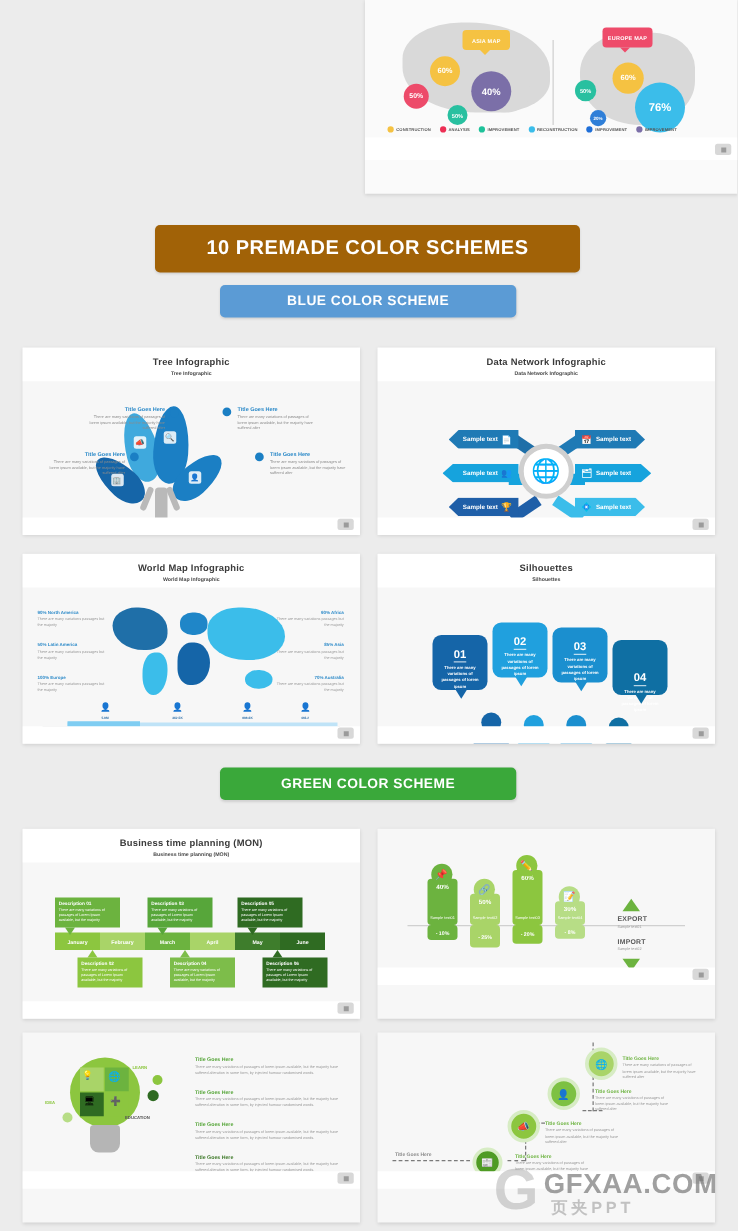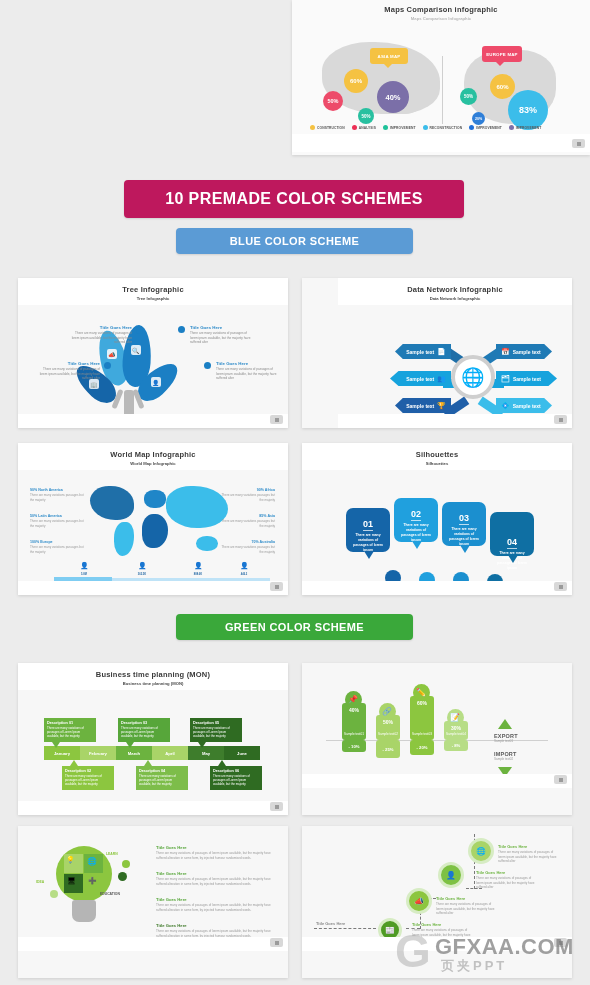--- a/index.html
+++ b/index.html
@@ -39,21 +39,21 @@
   .panel-foot { position:absolute; left:0; right:0; bottom:0; height:14px; background:#fff; }
 
   
   .banner {
     position:absolute;
     border-radius:4px;
     display:flex; align-items:center; justify-content:center;
     color:#fff;
     box-shadow:0 1px 2px rgba(0,0,0,.12);
   }
-  .banner-main { background:#be185d; font-size:16px; font-weight:bold; letter-spacing:.4px;justify-content:center; }
+  .banner-main { background:#a16207; font-size:16px; font-weight:bold; letter-spacing:.4px;justify-content:center; }
   .banner-sub  { background:#5b9bd5; font-size:11px; font-weight:bold; letter-spacing:.4px; }
   .banner-green{ background:#3aa83a; font-size:11px; font-weight:bold; letter-spacing:.4px; }
 
   
   #maps-panel { left:292px; top:0px; width:298px; height:155px; background:#fafafa; }
   .map-blob { position:absolute; background:#d9d9d9; }
   .bubble {
     position:absolute; border-radius:50%;
     display:flex; align-items:center; justify-content:center;
     color:#fff; font-weight:bold;
@@ -171,24 +171,20 @@
              color:rgba(120,120,120,.70); letter-spacing:.5px; }
   .wm-sub { position:absolute; left:46px; top:29px; font-size:13px; font-weight:bold;
             color:rgba(150,150,150,.55); letter-spacing:3px; }
 </style>
 </head>
 <body>
 
 <div class="page">
 
   <div class="panel" id="maps-panel">
-    <div class="panel-head" style="height:24px;background:#fafafa;">
-      <div class="panel-title">Maps Comparison infographic</div>
-      <div class="panel-sub" style="color:#b9b9b9;">Maps Comparison Infographic</div>
-    </div>
     <div class="panel-body" style="background:#fafafa;">
 
       <div class="map-blob" style="left:30px;top:18px;width:118px;height:72px;border-radius:40% 55% 35% 50%;"></div>
       <div class="map-blob" style="left:98px;top:62px;width:34px;height:28px;border-radius:50% 30% 55% 40%;"></div>
 
       <div class="map-blob" style="left:172px;top:26px;width:92px;height:74px;border-radius:45% 40% 50% 55%;"></div>
 
       <div class="vdivider" style="left:150px;top:32px;height:68px;"></div>
 
       <div class="tagbox" style="left:78px;top:24px;width:38px;height:16px;background:#f5c242;color:#f5c242;">
@@ -215,21 +211,21 @@
       <div class="bubble" style="left:168px;top:64px;width:17px;height:17px;background:#28c0a0;font-size:4.5px;">
           <span>50%</span>
         </div>
       <div class="bubble" style="left:198px;top:50px;width:25px;height:25px;background:#f5c242;font-size:6px;">
           <span>60%</span>
         </div>
       <div class="bubble" style="left:180px;top:88px;width:13px;height:13px;background:#2f7fd8;font-size:3.6px;">
           <span>20%</span>
         </div>
       <div class="bubble" style="left:216px;top:66px;width:40px;height:40px;background:#3bbdea;font-size:9px;">
-          <span>83%</span>
+          <span>76%</span>
         </div>
 
       <div class="legend-row">
         <div class="legend-item">
             <span class="legend-dot" style="background:#f5c242;"></span>
             <span class="legend-txt">CONSTRUCTION</span>
           </div>
         <div class="legend-item">
             <span class="legend-dot" style="background:#ed2f55;"></span>
             <span class="legend-txt">ANALYSIS</span>
@@ -311,21 +307,21 @@
       </div>
       <div class="tnode" style="left:186px;top:57px;"></div>
 
       <div class="panel-foot"></div>
       <div class="panel-badge">
           <i></i>
         </div>
     </div>
   </div>
 
-  <div class="panel" style="left:302px;top:278px;width:270px;height:150px;padding-left:36px;">
+  <div class="panel" style="left:302px;top:278px;width:270px;height:150px;">
     <div class="panel-head">
       <div class="panel-title">Data Network Infographic</div>
       <div class="panel-sub">Data Network Infographic</div>
     </div>
     <div class="panel-body">
 
       <div class="spoke" style="left:105px;top:48px;width:26px;height:9px;transform:rotate(34deg);background:#1f6fa8;"></div>
       <div class="spoke" style="left:105px;top:74px;width:26px;height:9px;background:#16a3dd;"></div>
       <div class="spoke" style="left:105px;top:98px;width:26px;height:9px;transform:rotate(-34deg);background:#1f5fa8;"></div>
       <div class="spoke" style="left:140px;top:48px;width:26px;height:9px;transform:rotate(-34deg);background:#1f7ab5;"></div>

